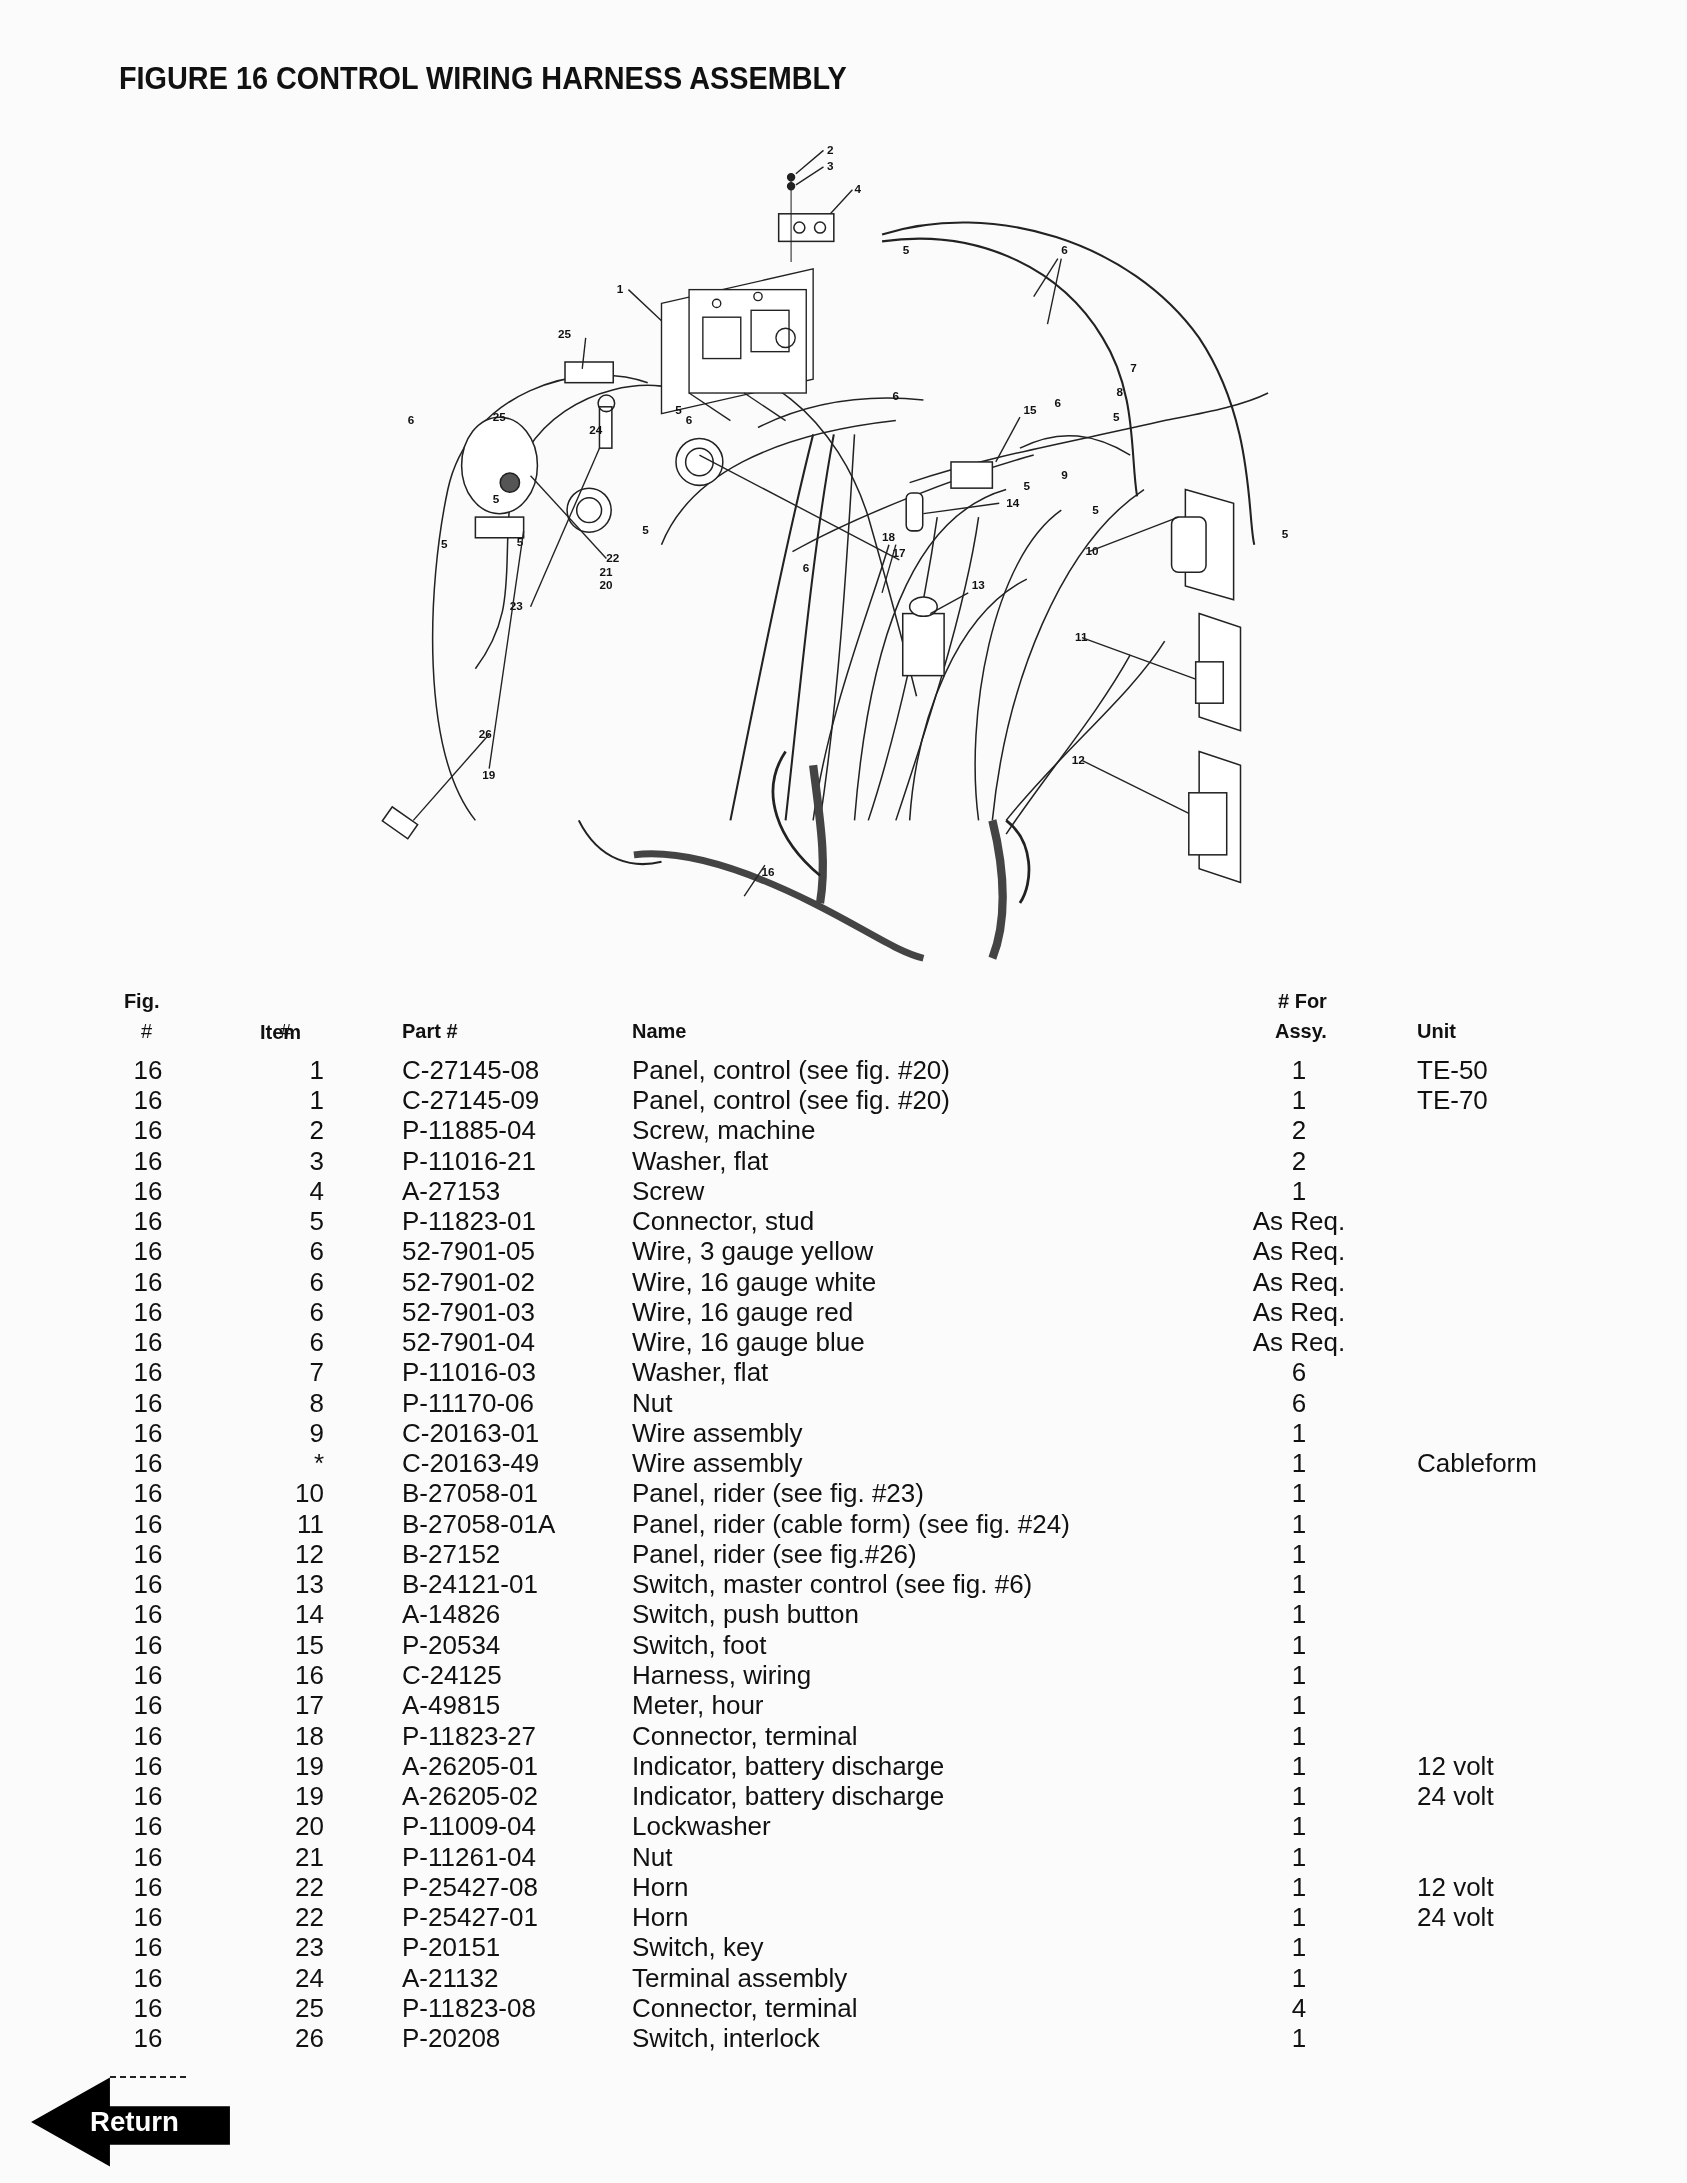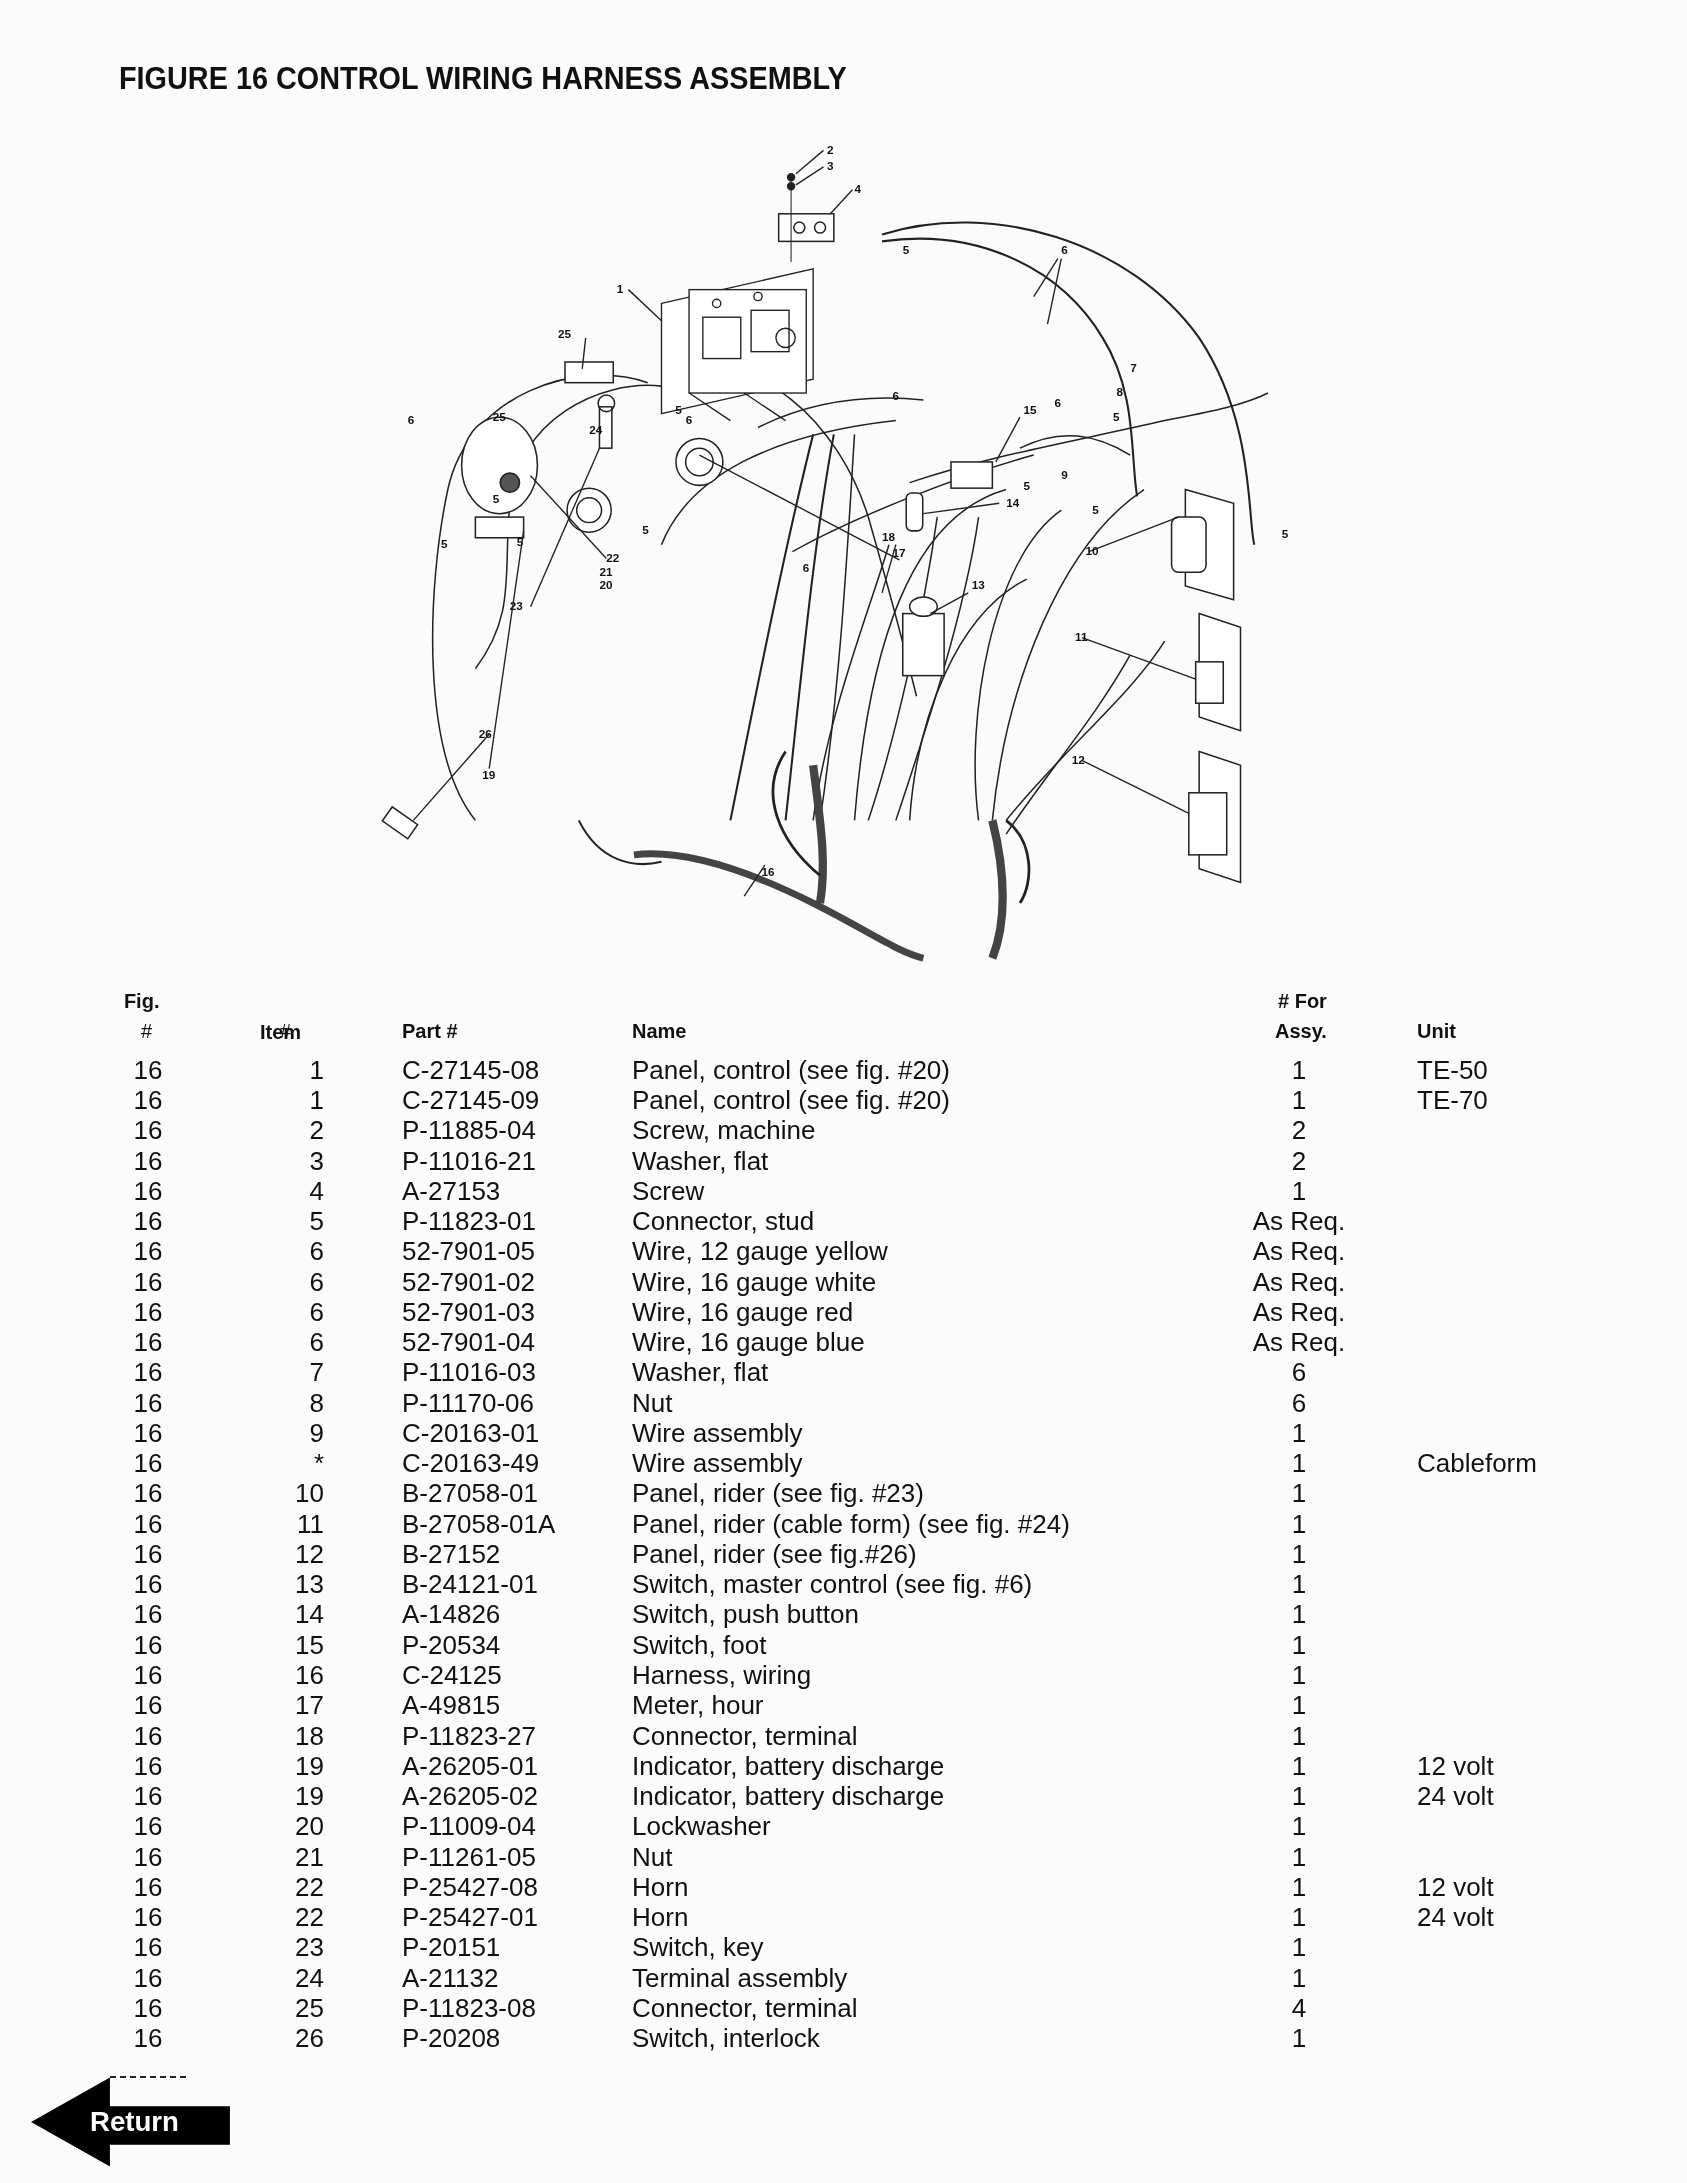--- a/index.html
+++ b/index.html
@@ -244,21 +244,21 @@
         <span class="c c-item">5</span>
         <span class="c c-part">P-11823-01</span>
         <span class="c c-name">Connector, stud</span>
         <span class="c c-qty">As Req.</span>
         <span class="c c-unit"></span>
       </div>
       <div class="row" style="top: 250px; width: 1447px;">
         <span class="c c-fig">16</span>
         <span class="c c-item">6</span>
         <span class="c c-part">52-7901-05</span>
-        <span class="c c-name">Wire, 12 gauge yellow</span>
+        <span class="c c-name">Wire, 3 gauge yellow</span>
         <span class="c c-qty">As Req.</span>
         <span class="c c-unit"></span>
       </div>
       <div class="row" style="top: 281px; width: 1447px;">
         <span class="c c-fig">16</span>
         <span class="c c-item">6</span>
         <span class="c c-part">52-7901-02</span>
         <span class="c c-name">Wire, 16 gauge white</span>
         <span class="c c-qty">As Req.</span>
         <span class="c c-unit"></span>
@@ -403,21 +403,21 @@
         <span class="c c-fig">16</span>
         <span class="c c-item">20</span>
         <span class="c c-part">P-11009-04</span>
         <span class="c c-name">Lockwasher</span>
         <span class="c c-qty">1</span>
         <span class="c c-unit"></span>
       </div>
       <div class="row" style="top: 856px; width: 1447px;">
         <span class="c c-fig">16</span>
         <span class="c c-item">21</span>
-        <span class="c c-part">P-11261-05</span>
+        <span class="c c-part">P-11261-04</span>
         <span class="c c-name">Nut</span>
         <span class="c c-qty">1</span>
         <span class="c c-unit"></span>
       </div>
       <div class="row" style="top: 886px; width: 1447px;">
         <span class="c c-fig">16</span>
         <span class="c c-item">22</span>
         <span class="c c-part">P-25427-08</span>
         <span class="c c-name">Horn</span>
         <span class="c c-qty">1</span>

